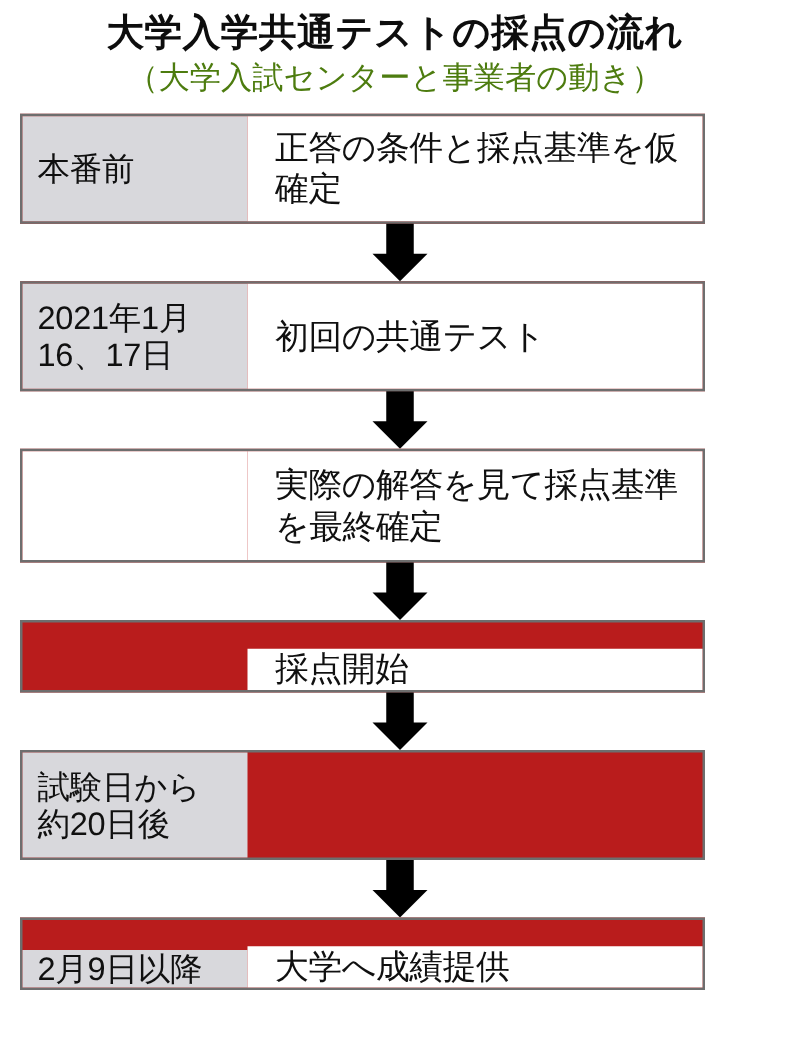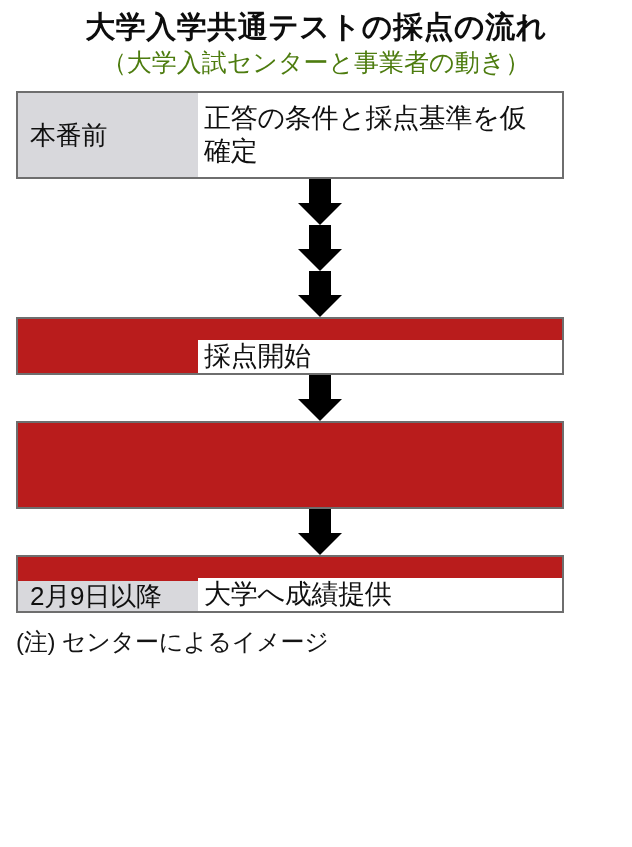--- a/index.html
+++ b/index.html
@@ -84,21 +84,21 @@
     color: #101010;
     white-space: pre-line;
     letter-spacing: -0.2px;
   }
 
   .step-body {
     flex: 1 1 auto;
     display: flex;
     align-items: center;
     box-sizing: border-box;
-    padding-left: 6px;
+    padding-left: 22px;
     background: #ffffff;
   }
   .step-body-text {
     font-size: 27px;
     line-height: 33px;
     color: #101010;
     white-space: pre-line;
     letter-spacing: -0.3px;
   }
 
@@ -166,28 +166,46 @@
       </div>
     </div>
 
     <div class="connector">
       <div class="arrow">
         <div class="stem"></div>
         <div class="head"></div>
       </div>
     </div>
 
-
-    <div class="connector">
-      <div class="arrow">
-        <div class="stem"></div>
-        <div class="head"></div>
-      </div>
-    </div>
-
+    <div class="step tall">
+      <div class="step-label">
+        <span class="step-label-text">2021年1月
+16、17日</span>
+      </div>
+      <div class="step-body">
+        <span class="step-body-text">初回の共通テスト</span>
+      </div>
+    </div>
+
+    <div class="connector">
+      <div class="arrow">
+        <div class="stem"></div>
+        <div class="head"></div>
+      </div>
+    </div>
+
+    <div class="step mid">
+      <div class="step-label blank">
+        <span class="step-label-text"></span>
+      </div>
+      <div class="step-body">
+        <span class="step-body-text">実際の解答を見て採点基準
+を最終確定</span>
+      </div>
+    </div>
 
     <div class="connector">
       <div class="arrow">
         <div class="stem"></div>
         <div class="head"></div>
       </div>
     </div>
 
     <div class="step short">
       <div class="step-label blank">
@@ -199,35 +217,38 @@
     </div>
 
     <div class="connector">
       <div class="arrow">
         <div class="stem"></div>
         <div class="head"></div>
       </div>
     </div>
 
     <div class="step tall">
+      <div class="step-label">
+        <span class="step-label-text">試験日から
+約20日後</span>
+      </div>
     </div>
 
     <div class="connector">
       <div class="arrow">
         <div class="stem"></div>
         <div class="head"></div>
       </div>
     </div>
 
     <div class="step short">
       <div class="step-label">
         <span class="step-label-text">2月9日以降</span>
       </div>
       <div class="step-body">
         <span class="step-body-text">大学へ成績提供</span>
       </div>
     </div>
 
   </div>
 
-  <div class="footnote">(注) センターによるイメージ</div>
 
 </div>
 
 </body></html>

